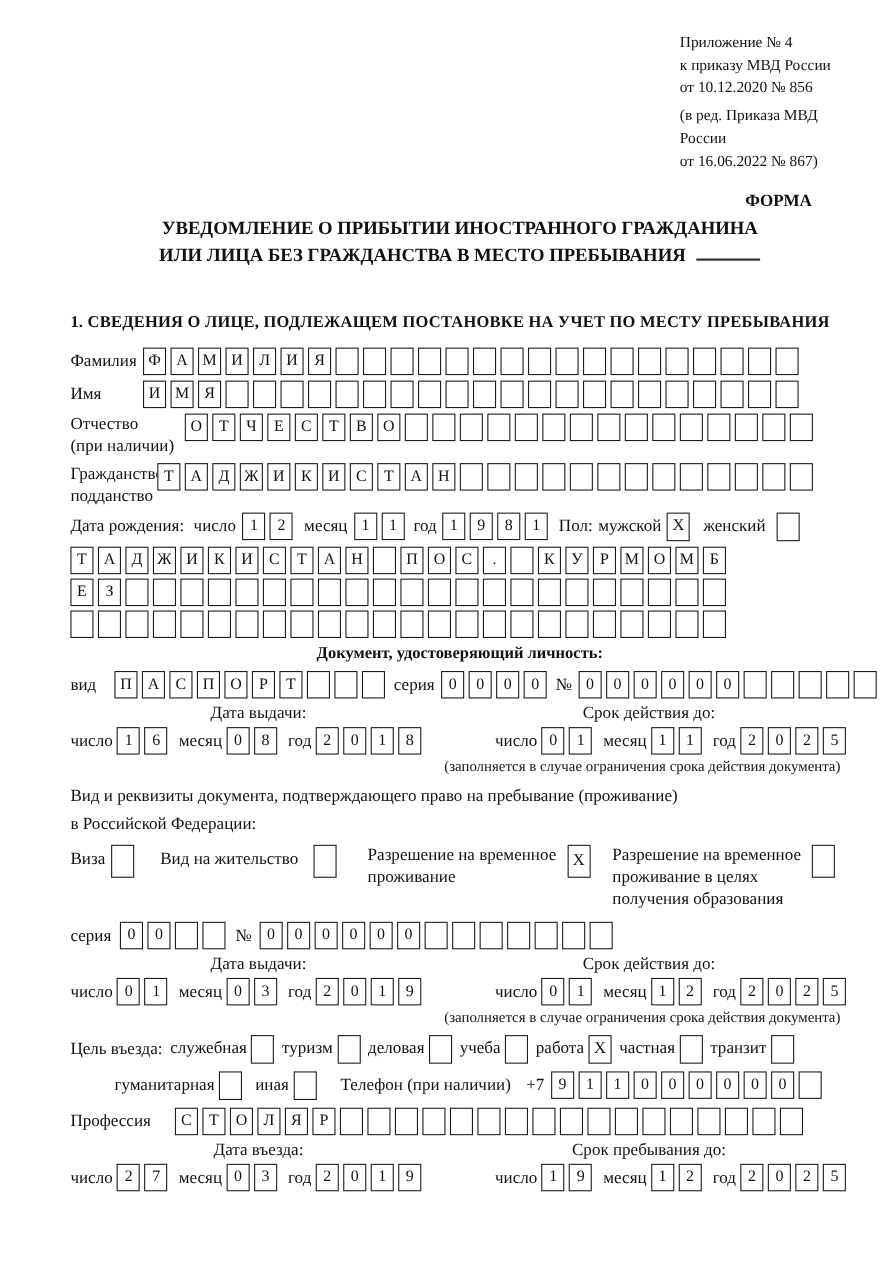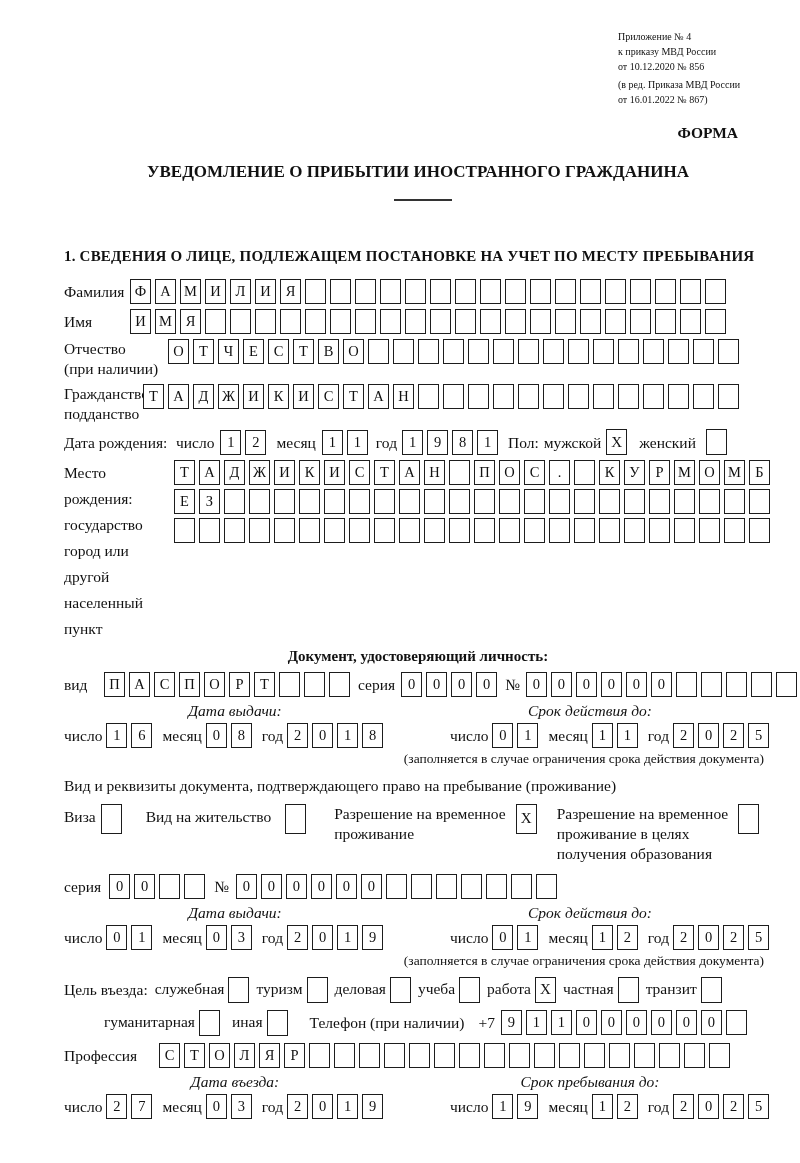--- a/index.html
+++ b/index.html
@@ -6,26 +6,26 @@
   html,body { margin:0; padding:0; background:#ffffff; }
   body {
     width:800px; height:1163px; overflow:hidden;
     color:#111;
     font-family:"Liberation Serif", serif;
     font-size:15.5px;
   }
   .sheet { padding:30px 28px 0 64px; position:relative; }
 
   
-  .appendix { margin-left:554px; font-size:10px; line-height:1.48; }
+  .appendix { margin-left:554px; font-size:14px; line-height:1.48; }
   .appendix .grp2 { margin-top:4px; }
   .form-label { text-align:right; padding-right:34px; font-weight:bold; margin-top:16px; font-size:15.5px; }
 
   
-  .title { text-align:center; font-weight:bold; font-size:17px; margin-top:18px; line-height:1.42; }
+  .title { text-align:center; font-weight:bold; font-size:17px; margin-top:4px; line-height:1.42; }
   .blank-line { display:inline-block; width:58px; border-bottom:2px solid #333; height:13px; margin-left:10px; }
 
   .sec-heading { font-weight:bold; font-size:15px; letter-spacing:0.2px; margin-top:40px; margin-bottom:14px; }
 
   
   .row { display:flex; align-items:flex-start; margin-bottom:5px; }
   .row.center { align-items:center; }
   .lbl { line-height:25px; flex:none; }
   .lbl-multi { line-height:20px; flex:none; }
   .boxes { display:inline-flex; gap:4px; flex:none; }
@@ -43,21 +43,21 @@
   .w110 { width:110px; } .w95 { width:95px; }
 
   .stack { display:flex; flex-direction:column; gap:4px; }
 
   .doc-heading { text-align:center; font-weight:bold; font-size:15px; margin:6px 0 7px 0; }
 
   
   .dmy-pair { display:flex; margin-top:2px; }
   .dmy-left { width:342px; flex:none; }
   .dmy-right { margin-left:44px; }
-  .dmy-caption { text-align:center; margin-bottom:3px;font-style:italic; }
+  .dmy-caption { text-align:center; margin-bottom:3px; }
   .dmy-right .dmy-caption { width:280px; }
   .dmy-row { display:flex; align-items:center; }
   .dmy-row .lbl { margin-right:4px; }
   .dmy-row .boxes { margin-right:10px; }
   .fill-note { text-align:right; font-size:13.5px; padding-right:8px; margin:3px 0 8px 0; }
 
   .plain-line { margin:4px 0; line-height:1.45; }
 
   
   .permit-row { display:flex; align-items:flex-start; margin:6px 0 10px 0; }
@@ -77,30 +77,30 @@
 <body>
 
 <div class="sheet">
 
   <div class="appendix">
     <div>Приложение № 4</div>
     <div>к приказу МВД России</div>
     <div>от 10.12.2020 № 856</div>
     <div class="grp2">
       <div>(в ред. Приказа МВД России</div>
-      <div>от 16.01.2022 № 867)</div>
+      <div>от 16.06.2022 № 867)</div>
     </div>
   </div>
 
   <div class="form-label">ФОРМА</div>
 
   <div class="title">
     <div>УВЕДОМЛЕНИЕ О ПРИБЫТИИ ИНОСТРАННОГО ГРАЖДАНИНА</div>
     <div>
-      <span class="blank-line"></span>
+      <span>ИЛИ ЛИЦА БЕЗ ГРАЖДАНСТВА В МЕСТО ПРЕБЫВАНИЯ</span><span class="blank-line"></span>
     </div>
   </div>
 
   <div class="sec-heading">1. СВЕДЕНИЯ О ЛИЦЕ, ПОДЛЕЖАЩЕМ ПОСТАНОВКЕ НА УЧЕТ ПО МЕСТУ ПРЕБЫВАНИЯ</div>
 
   <div class="row center">
     <span class="lbl w66">Фамилия</span>
     <span class="boxes">
         <span class="box">Ф</span>
         <span class="box">А</span>
@@ -244,26 +244,20 @@
         <span class="box">1</span>
       </span>
     <span class="lbl" style="margin-left:10px;">Пол:</span>
     <span class="lbl" style="margin-left:5px;">мужской</span>
     <span class="checkbox">X</span>
     <span class="lbl" style="margin-left:12px;">женский</span>
     <span class="checkbox" style="margin-left:10px;"></span>
   </div>
 
   <div class="row">
-    <span class="lbl-multi w110" style="line-height:26px;">
-      <span>Место рождения:</span><br>
-      <span>государство</span><br>
-      <span>город или другой</span><br>
-      <span>населенный пункт</span>
-    </span>
     <span class="stack">
       <span class="boxes">
           <span class="box">Т</span>
           <span class="box">А</span>
           <span class="box">Д</span>
           <span class="box">Ж</span>
           <span class="box">И</span>
           <span class="box">К</span>
           <span class="box">И</span>
           <span class="box">С</span>
@@ -420,20 +414,21 @@
             <span class="box">0</span>
             <span class="box">2</span>
             <span class="box">5</span>
           </span>
       </div>
     </div>
   </div>
   <div class="fill-note">(заполняется в случае ограничения срока действия документа)</div>
 
   <div class="plain-line">Вид и реквизиты документа, подтверждающего право на пребывание (проживание)</div>
+  <div class="plain-line">в Российской Федерации:</div>
 
   <div class="permit-row">
     <span class="permit-item">
       <span class="txt" style="line-height:26px;">Виза</span>
       <span class="checkbox" style="height:30px;"></span>
     </span>
     <span class="permit-item ml24">
       <span class="txt" style="line-height:26px;">Вид на жительство</span>
       <span class="checkbox" style="height:30px; margin-left:14px;"></span>
     </span>

